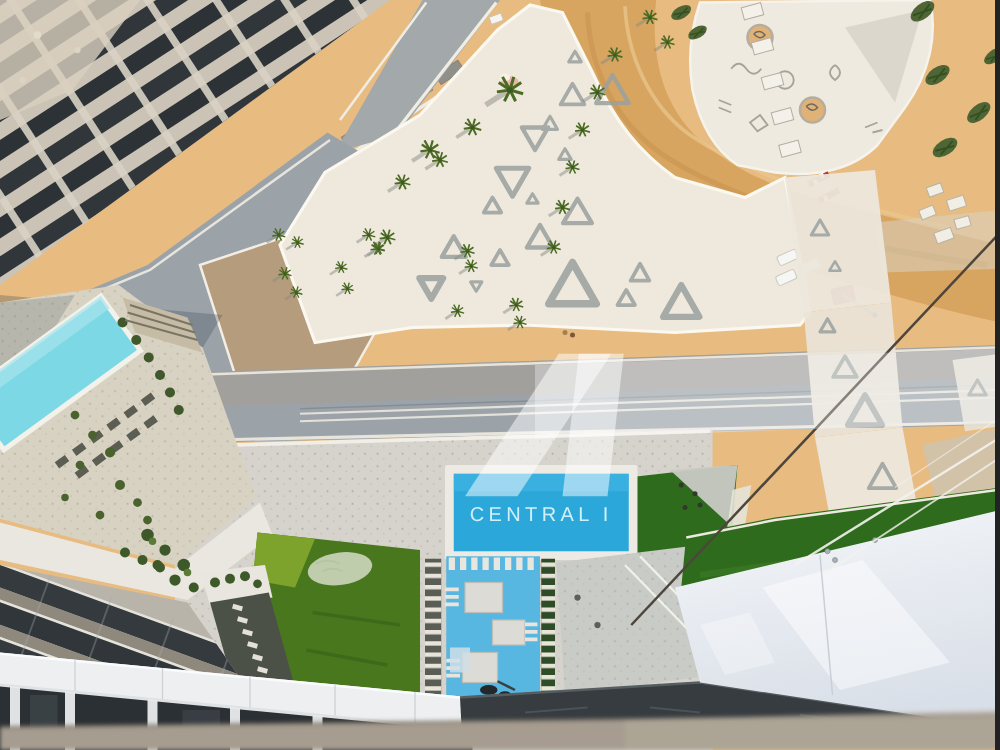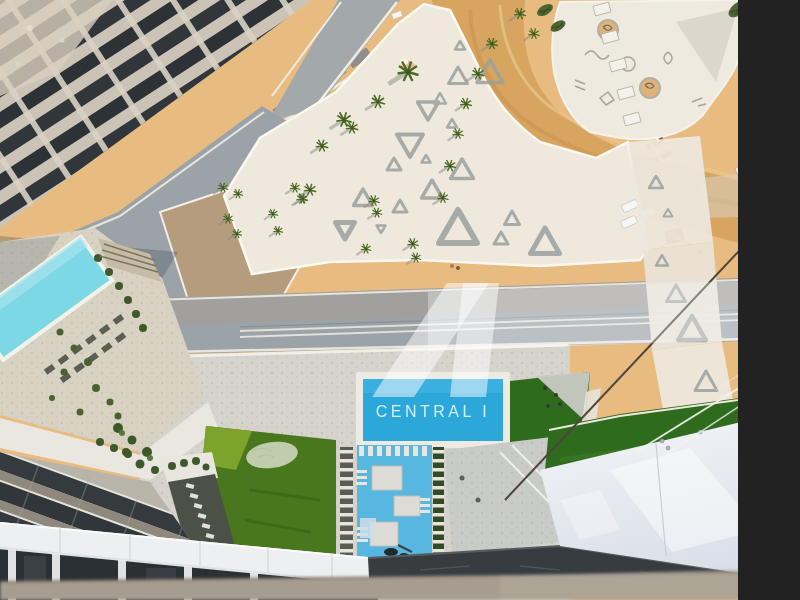--- a/index.html
+++ b/index.html
@@ -1,16 +1,16 @@
 <!DOCTYPE html>
 <html><head>
 <meta charset="utf-8">
 <style>
   html,body{margin:0;padding:0;background:#222;}
-  .stage{position:relative;width:738px;height:600px;overflow:hidden;font-family:"Liberation Sans",sans-serif;}
+  .stage{position:relative;width:796px;height:600px;overflow:hidden;font-family:"Liberation Sans",sans-serif;}
   svg{display:block;}
   text{font-family:"Liberation Sans",sans-serif;}
 </style>
 </head>
 <body>
 
 <div class="stage">
 <svg width="800" height="600" viewBox="0 0 800 600">
 <defs>
   <clipPath id="bclip">

